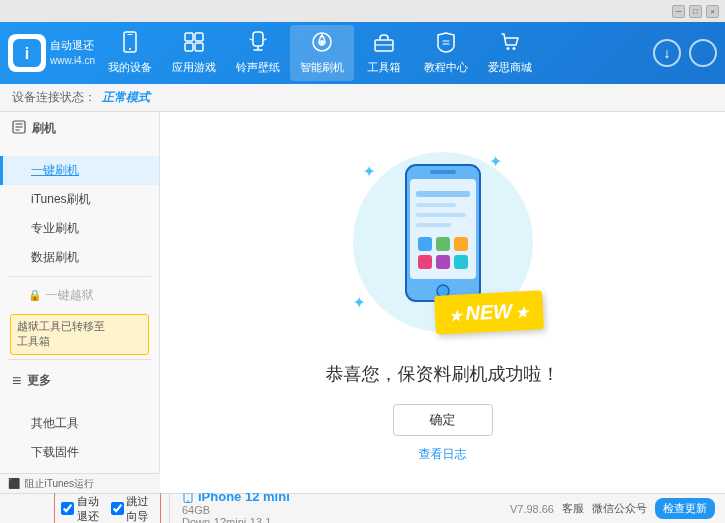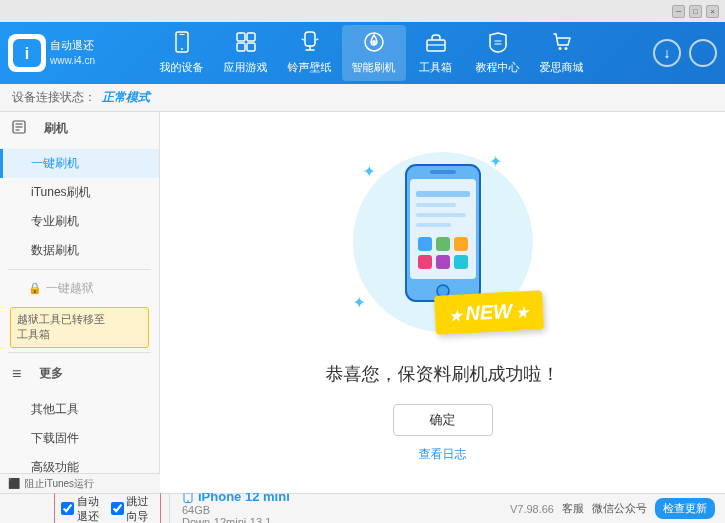--- a/index.html
+++ b/index.html
@@ -64,21 +64,21 @@
     }
     .logo-text {
       margin-left: 4px;
       color: white;
       font-size: 11px;
       line-height: 1.4;
     }
     .nav-items {
       display: flex;
       flex: 1;
-      justify-content: center;
+      justify-content: flex-start;
       align-items: center;
     }
     .nav-item {
       display: flex;
       flex-direction: column;
       align-items: center;
       color: white;
       cursor: pointer;
       padding: 6px 10px;
       border-radius: 4px;
@@ -137,41 +137,41 @@
       width: 160px;
       background: #f8f8f8;
       border-right: 1px solid #e0e0e0;
       overflow-y: auto;
       flex-shrink: 0;
       padding-bottom: 8px;
     }
     .sidebar-section-header {
       display: flex;
       align-items: center;
-      padding: 8px 12px 12px;
+      padding: 8px 12px 19px;
       color: #555;
       font-size: 12px;
       font-weight: bold;
-      gap: 12px;
     }
     .sidebar-section-icon {
       margin-right: 6px;
       font-size: 14px;
     }
     .sidebar-item {
       padding: 6px 12px 6px 28px;
       cursor: pointer;
       color: #444;
       font-size: 12px;
       border-left: 3px solid transparent;
     }
     .sidebar-item.active {
       color: #2196F3;
       background: #e3f2fd;
       border-left-color: #2196F3;
+      text-decoration: underline;
     }
     .sidebar-divider {
       height: 1px;
       background: #e0e0e0;
       margin: 4px 8px;
     }
     .sidebar-disabled {
       padding: 6px 12px 6px 28px;
       color: #aaa;
       font-size: 12px;

